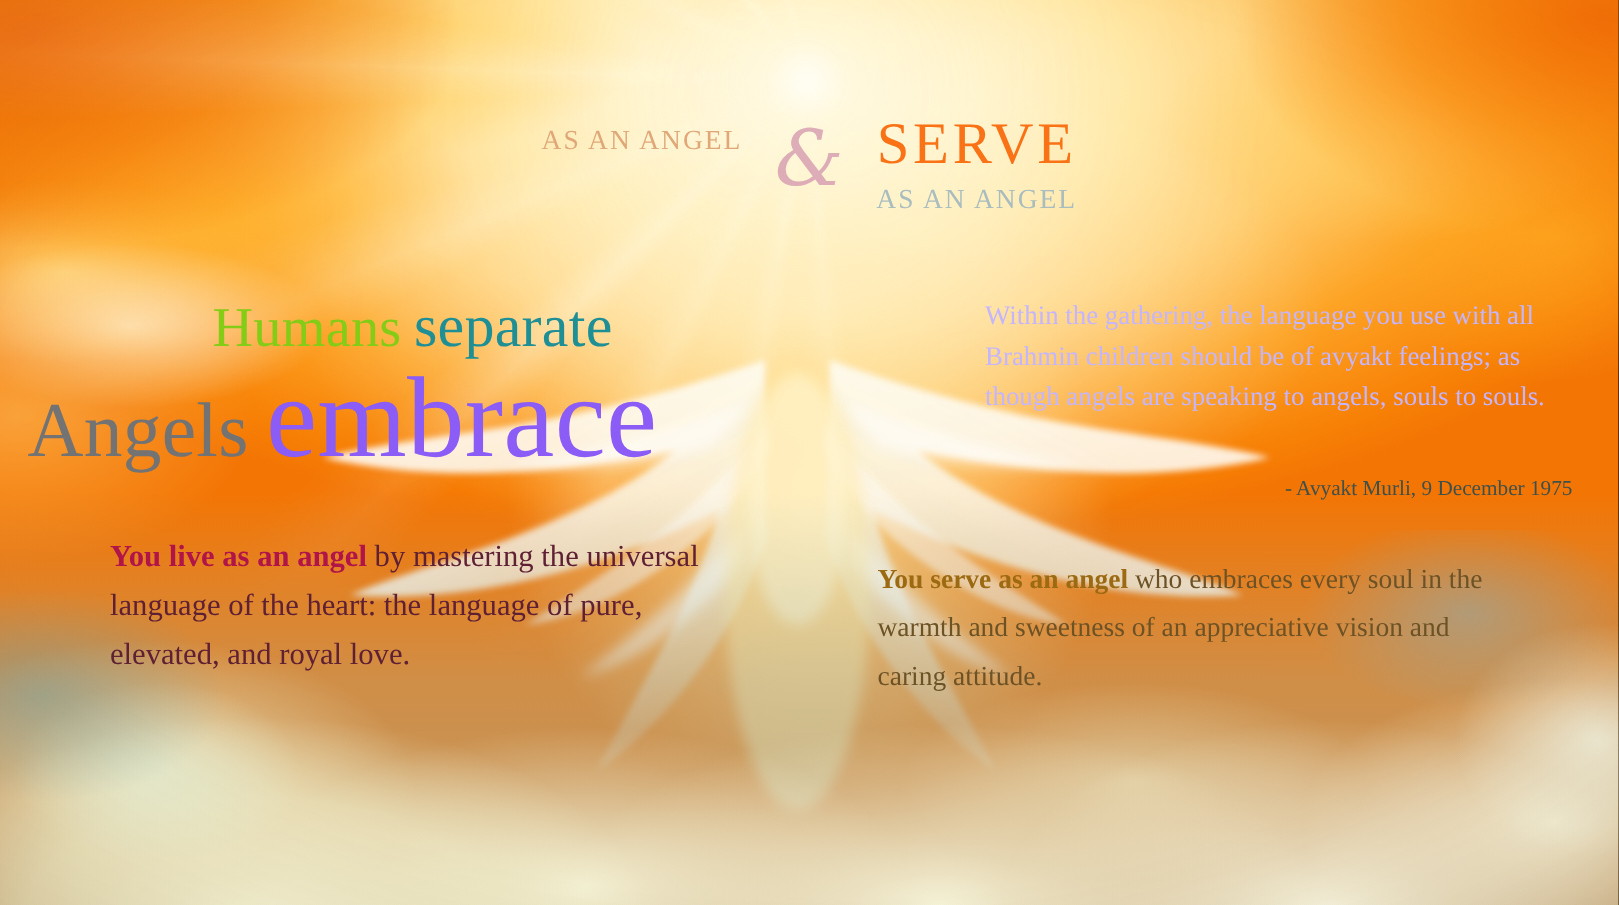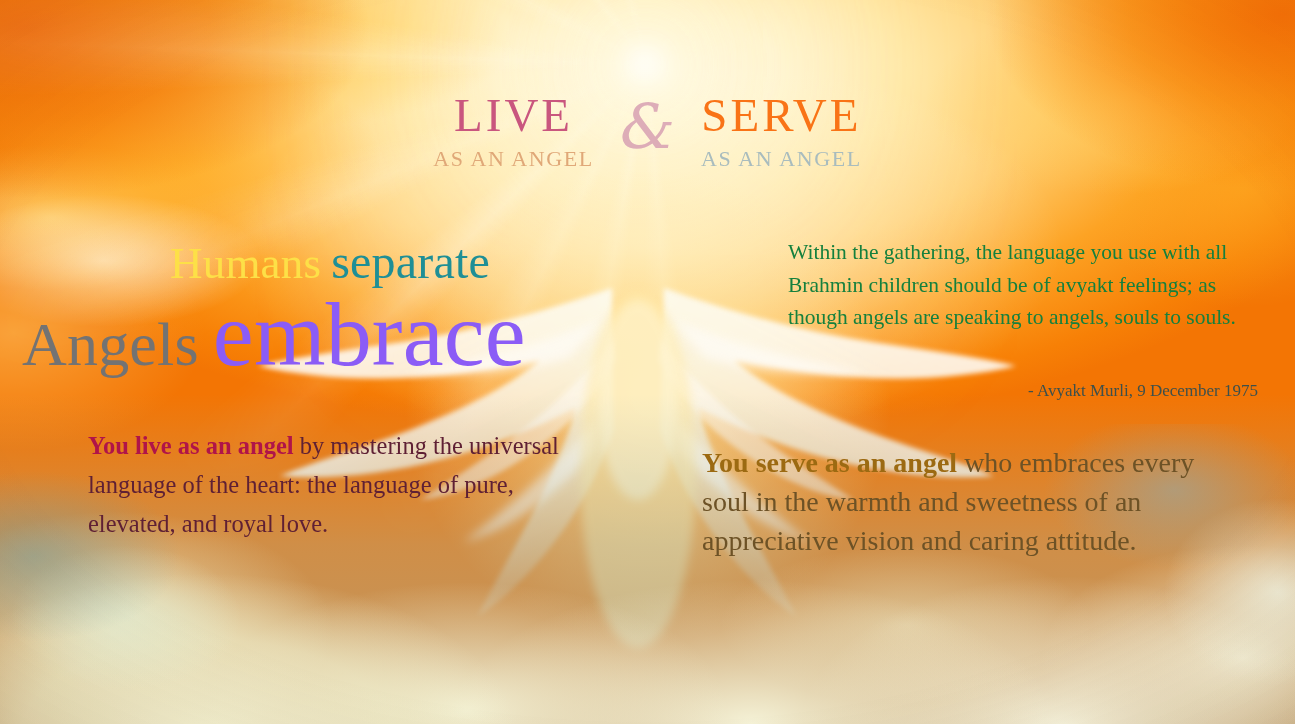--- a/index.html
+++ b/index.html
@@ -177,29 +177,29 @@
     font-family:"DejaVu Serif", serif;
     font-style:italic;
     margin:4px 26px 0 26px;
     opacity:0.88;
   }
 
   
   .headline { position:absolute; left:22px; top:238px; width:720px; }
   .hl-row1 { white-space:nowrap; line-height:1; padding-left:148px; }
   .hl-row2 { white-space:nowrap; line-height:1; margin-top:2px; }
-  .w-humans  { font-size:45px; color:#fde047; letter-spacing:0.2px; }
+  .w-humans  { font-size:45px; color:#84cc16; letter-spacing:0.2px; }
   .w-separate{ font-size:48px; color:#1f8f96; letter-spacing:0.2px; margin-left:10px; }
   .w-angels  { font-size:62px; color:#737373; letter-spacing:0.2px; }
   .w-embrace { font-size:92px; color:#8b5cf6; letter-spacing:0.2px; margin-left:14px; }
 
   
   .quote {
     position:absolute; left:788px; top:236px; width:470px;
-    color:#15803d;
+    color:#c4b5fd;
     font-size:21.5px;
     line-height:32.5px;
   }
   .quote-attr {
     position:absolute; left:788px; top:380px; width:470px;
     text-align:right;
     color:#3d504c;
     font-size:17px;
     line-height:22px;
   }
@@ -210,21 +210,21 @@
     color:#5f2034;
     font-size:24.5px;
     line-height:39px;
   }
   .para-left .lead { color:#b01449; font-weight:bold; }
 
   
   .para-right {
     position:absolute; left:702px; top:443px; width:510px;
     color:#6d5226;
-    font-size:28px;
+    font-size:22px;
     line-height:39px;
   }
   .para-right .lead { color:#9c6a12; font-weight:bold; }
 </style>
 </head>
 <body>
 
 <div id="poster">
 
   <div class="layer sky-fix"></div>
@@ -296,21 +296,20 @@
 
   <div class="clouds-bottom"></div>
   <div class="clouds-bottom-left-teal"></div>
   <div class="clouds-bottom-right-blue"></div>
   <div class="layer grade"></div>
 
   <div class="content">
 
     <div class="header">
       <div class="hdr-col col-live">
-        <div class="hdr-main">LIVE</div>
         <div class="hdr-sub">AS AN ANGEL</div>
       </div>
 
       <div class="amp">&amp;</div>
 
       <div class="hdr-col col-serve">
         <div class="hdr-main">SERVE</div>
         <div class="hdr-sub">AS AN ANGEL</div>
       </div>
     </div>

